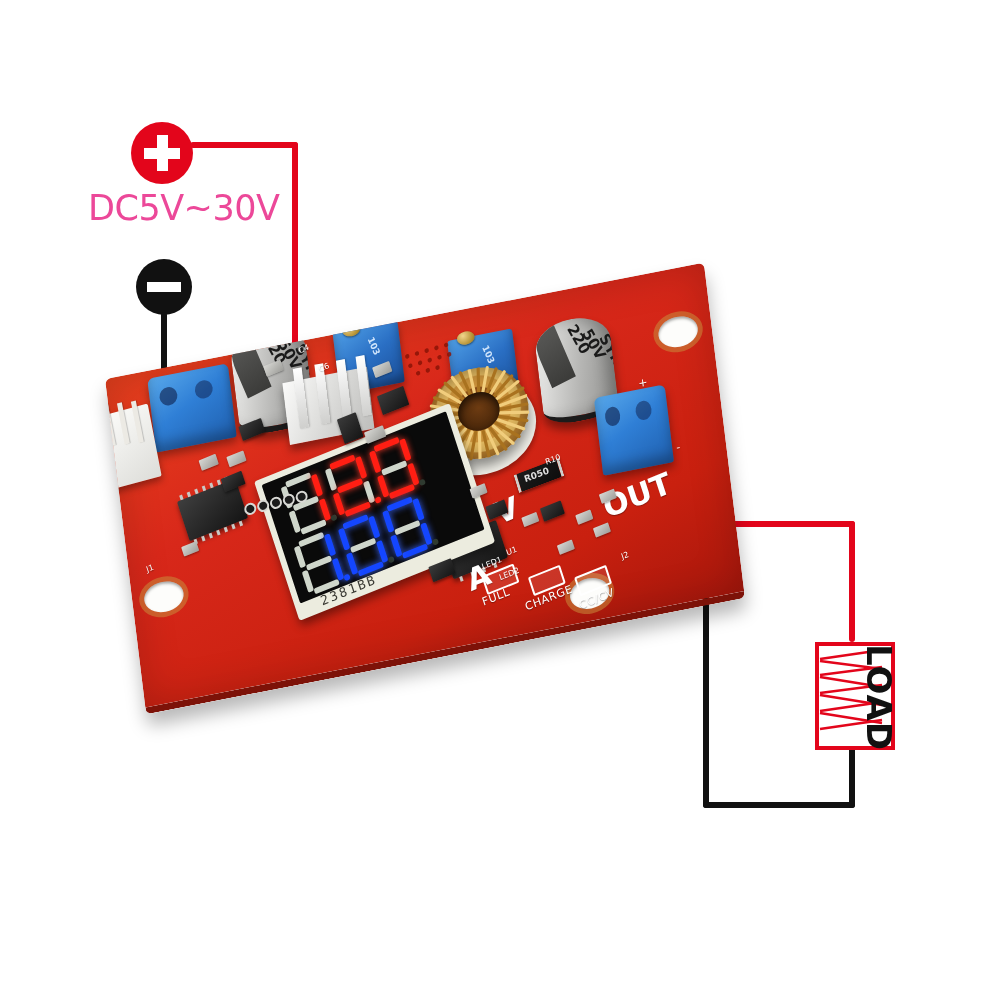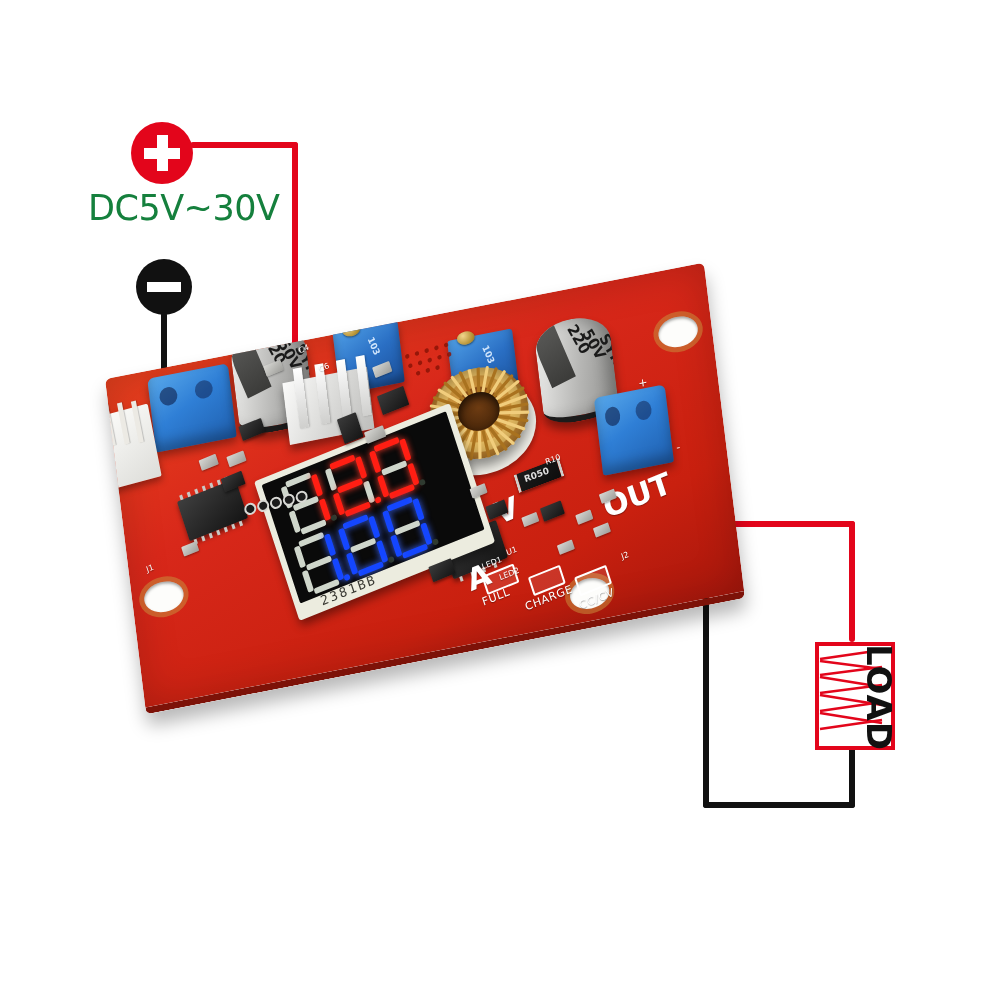--- a/index.html
+++ b/index.html
@@ -17,21 +17,21 @@
   .wire.red.wire-v{width:6px;}
 
   
   .sym{position:absolute;border-radius:50%;display:flex;align-items:center;justify-content:center;}
   .sym-plus{background:#e3051b;width:62px;height:62px;}
   .sym-plus .bar-h{position:absolute;width:36px;height:11px;background:#fff;}
   .sym-plus .bar-v{position:absolute;width:11px;height:36px;background:#fff;}
   .sym-minus{background:#111;width:56px;height:56px;}
   .sym-minus .bar-h{position:absolute;width:34px;height:10px;background:#fff;}
 
-  .volt-label{position:absolute;color:#15803d;font-size:35px;letter-spacing:-0.5px;
+  .volt-label{position:absolute;color:#ec4899;font-size:35px;letter-spacing:-0.5px;
               font-family:"DejaVu Sans","Liberation Sans",sans-serif;white-space:nowrap;}
 
   
   #load-symbol{position:absolute;}
   .load-box{position:absolute;border:4px solid #e3051b;background:#fff;}
   .load-text{position:absolute;color:#111;font-size:34px;font-weight:bold;
              letter-spacing:1px;transform:rotate(90deg);transform-origin:left top;
              white-space:nowrap;}
 
   

